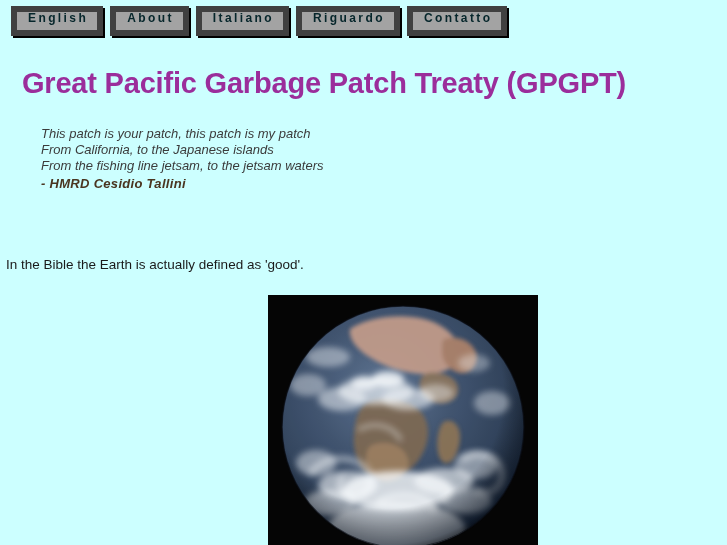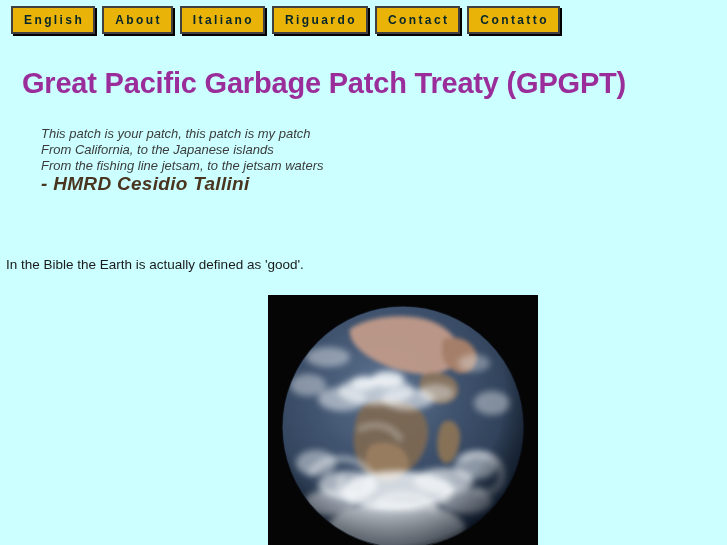--- a/index.html
+++ b/index.html
@@ -19,30 +19,30 @@
   
   .navbar {
     position: absolute;
     left: 11px;
     top: 6px;
     display: flex;
     gap: 7px;
     align-items: flex-start;
   }
   .nav-btn {
-    background: #eab308;
+    background: #a3a3a3;
     color: #06262b;
-    border: 2px solid #404040;
+    border: 6px solid #404040;
     box-shadow: 2px 2px 0 #000000;
     font-family: "Liberation Sans", sans-serif;
     font-size: 12px;
     font-weight: bold;
     letter-spacing: 2.4px;
     line-height: 1;
-    padding: 6px 9px 6px 11px;
+    padding: 0 9px 6px 11px;
     text-decoration: none;
     display: inline-block;
     white-space: nowrap;
     cursor: pointer;
   }
 
   
   .page-title {
     position: absolute;
     left: 6px;
@@ -67,21 +67,21 @@
     color: #3b3b3b;
     line-height: 16.2px;
   }
   .poem-line {
     white-space: nowrap;
   }
   .poem-byline {
     font-weight: bold;
     font-style: italic;
     color: #4a3520;
-    font-size: 19px;
+    font-size: 13px;
     white-space: nowrap;
     letter-spacing: 0.3px;
     padding-top: 1px;
   }
 
   
   .body-text {
     position: absolute;
     left: 6px;
     top: 243px;
@@ -109,21 +109,20 @@
   }
 </style>
 </head>
 <body>
 
 <nav class="navbar">
   <a class="nav-btn" href="#">English</a>
   <a class="nav-btn" href="#">About</a>
   <a class="nav-btn" href="#">Italiano</a>
   <a class="nav-btn" href="#">Riguardo</a>
-  <a class="nav-btn" href="#">Contact</a>
   <a class="nav-btn" href="#">Contatto</a>
 </nav>
 
 <h1 class="page-title">Great Pacific Garbage Patch Treaty (GPGPT)</h1>
 
 <div class="poem">
   <div class="poem-line">This patch is your patch, this patch is my patch</div>
   <div class="poem-line">From California, to the Japanese islands</div>
   <div class="poem-line">From the fishing line jetsam, to the jetsam waters</div>
   <div class="poem-byline">- HMRD Cesidio Tallini</div>

